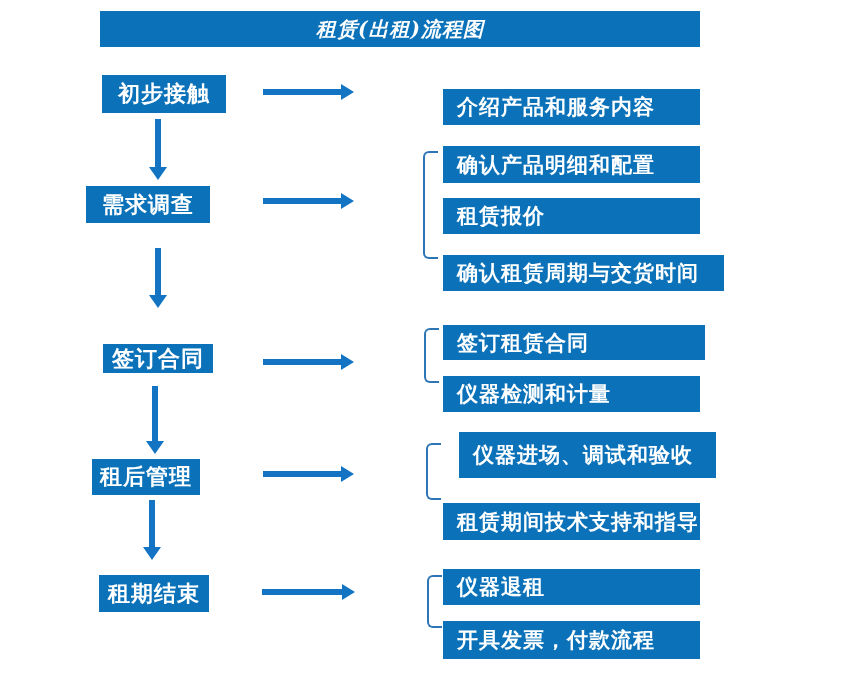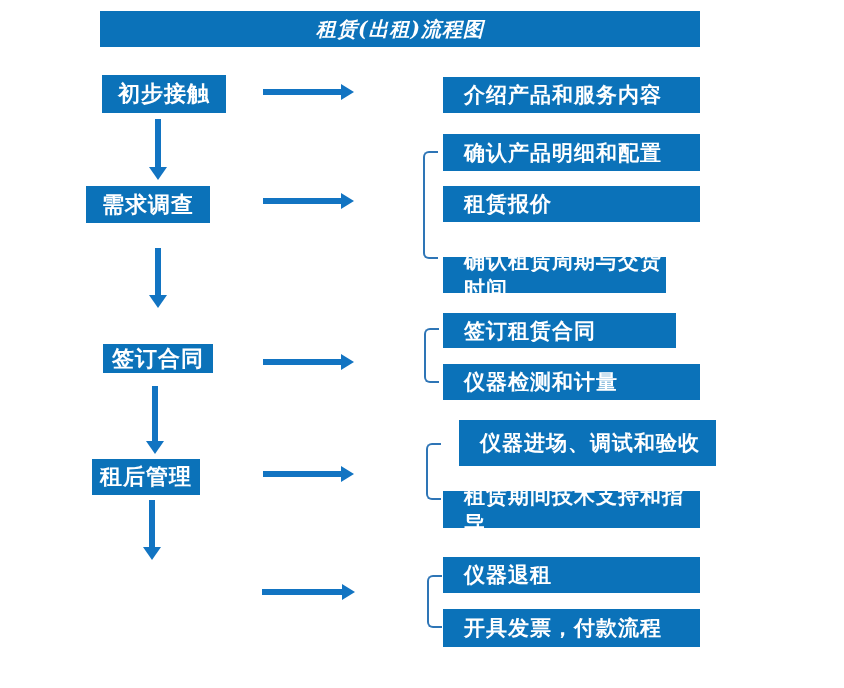--- a/index.html
+++ b/index.html
@@ -32,21 +32,21 @@
   .box {
     position: absolute;
     background: var(--primary);
     color: var(--text-on-primary);
     font-weight: bold;
     display: flex; align-items: center;
     letter-spacing: 1px;
     box-sizing: border-box;
   }
   .step-box { justify-content: center; font-size: 22px; }
-  .detail-box { font-size: 21px; padding-left: 21px; justify-content: flex-start; }
+  .detail-box { font-size: 21px; padding-left: 14px; justify-content: flex-start; margin-top: 12px; }
   
   .h-arrow { position: absolute; height: 16px; }
   .h-arrow .shaft {
     position: absolute; left: 0; right: 11px; top: 5px; height: 6px;
     background: var(--arrow);
   }
   .h-arrow .head {
     position: absolute; right: 0; top: 0; width: 0; height: 0;
     border-top: 8px solid transparent;
     border-bottom: 8px solid transparent;
@@ -79,28 +79,29 @@
 <body>
 
 <div class="canvas">
 
   <div class="title-bar">租赁(出租)流程图</div>
 
   <div class="box step-box" style="left:102px; top:75px;  width:124px; height:38px">初步接触</div>
   <div class="box step-box" style="left:86px; top:186px; width:124px; height:37px">需求调查</div>
   <div class="box step-box" style="left:103px; top:344px; width:110px; height:29px">签订合同</div>
   <div class="box step-box" style="left:92px; top:459px; width:108px; height:36px">租后管理</div>
+  <div class="box step-box" style="left:99px;  top:575px; width:110px; height:37px">租期结束</div>
 
   <div class="box detail-box" style="left:443px; top:77px;  width:257px; height:36px">介绍产品和服务内容</div>
 
   <div class="box detail-box" style="left:443px; top:134px; width:257px; height:37px">确认产品明细和配置</div>
   <div class="box detail-box" style="left:443px; top:186px; width:257px; height:36px">租赁报价</div>
-  <div class="box detail-box" style="left:443px; top:257px; width:223px; height:36px">确认租赁周期与交货时间</div>
+  <div class="box detail-box" style="left:443px; top:243px; width:281px; height:36px">确认租赁周期与交货时间</div>
 
-  <div class="box detail-box" style="left:443px; top:313px; width:233px; height:35px">签订租赁合同</div>
+  <div class="box detail-box" style="left:443px; top:313px; width:262px; height:35px">签订租赁合同</div>
   <div class="box detail-box" style="left:443px; top:364px; width:257px; height:36px">仪器检测和计量</div>
 
   <div class="box detail-box" style="left:459px; top:420px; width:257px; height:46px">仪器进场、调试和验收</div>
   <div class="box detail-box" style="left:443px; top:491px; width:257px; height:37px">租赁期间技术支持和指导</div>
 
   <div class="box detail-box" style="left:443px; top:557px; width:257px; height:36px">仪器退租</div>
   <div class="box detail-box" style="left:443px; top:609px; width:257px; height:38px">开具发票，付款流程</div>
 
   <div class="h-arrow" style="left:263px; top:84px;  width:91px">
     <span class="shaft"></span>

